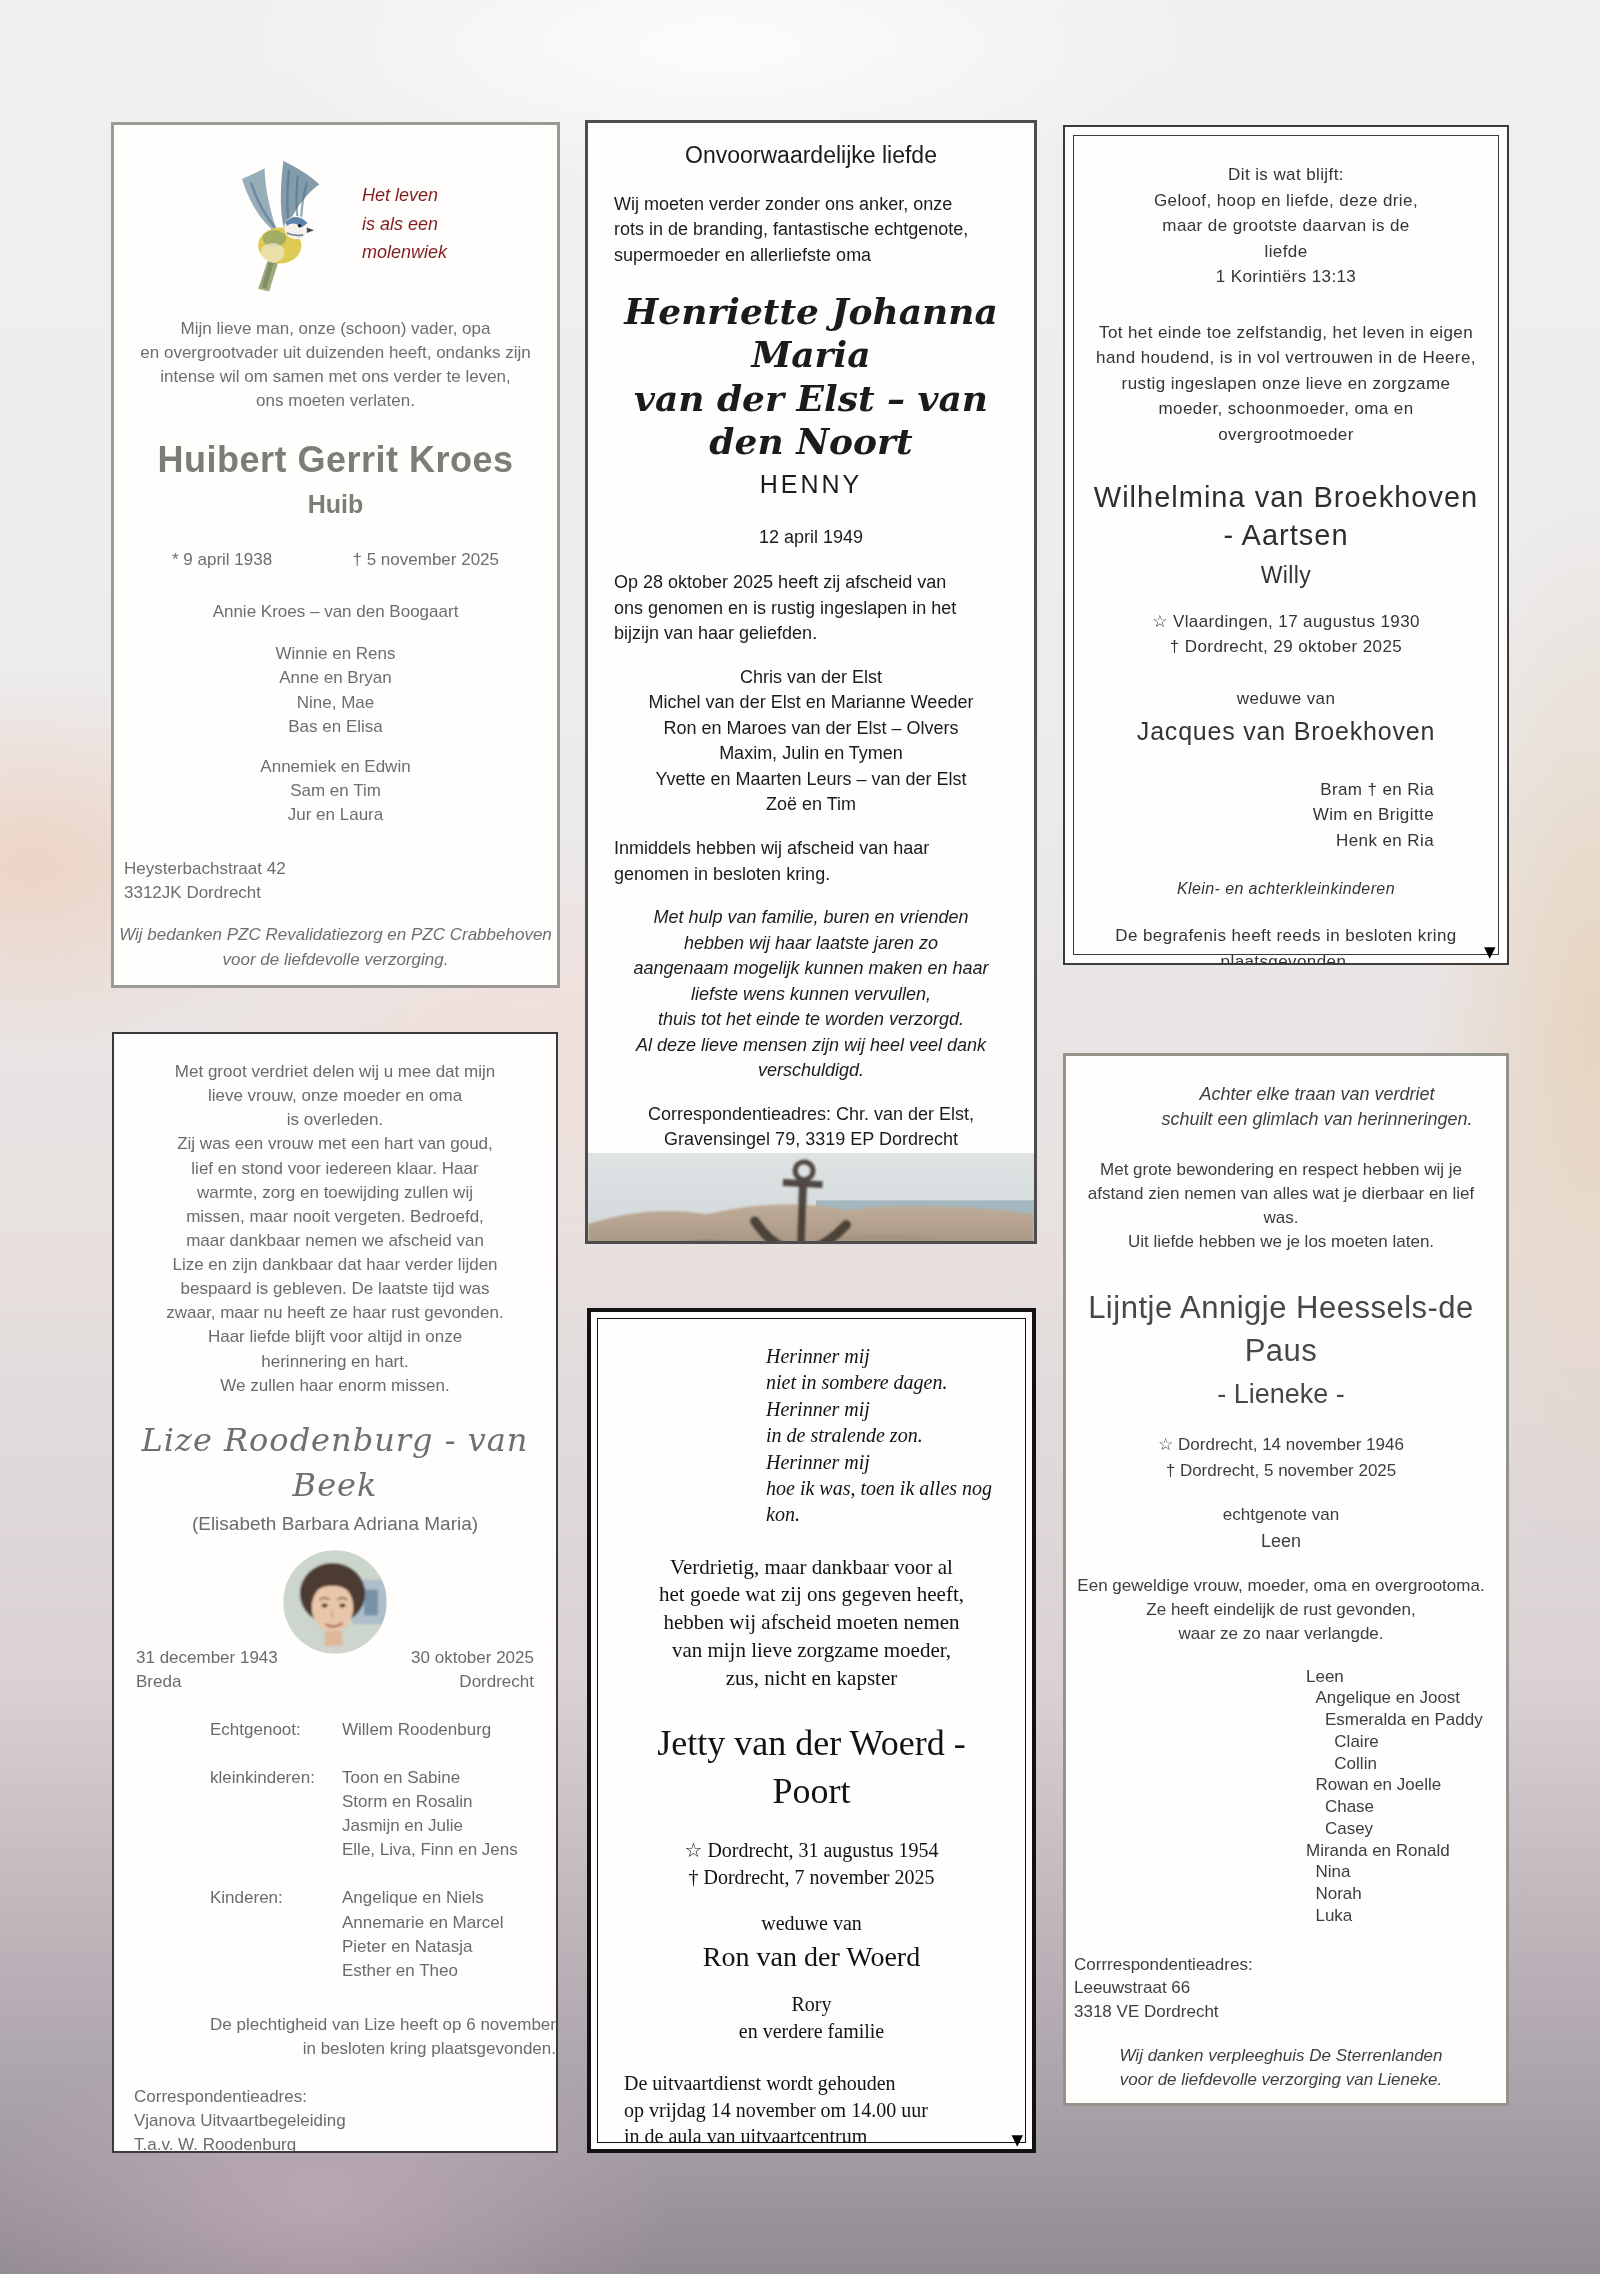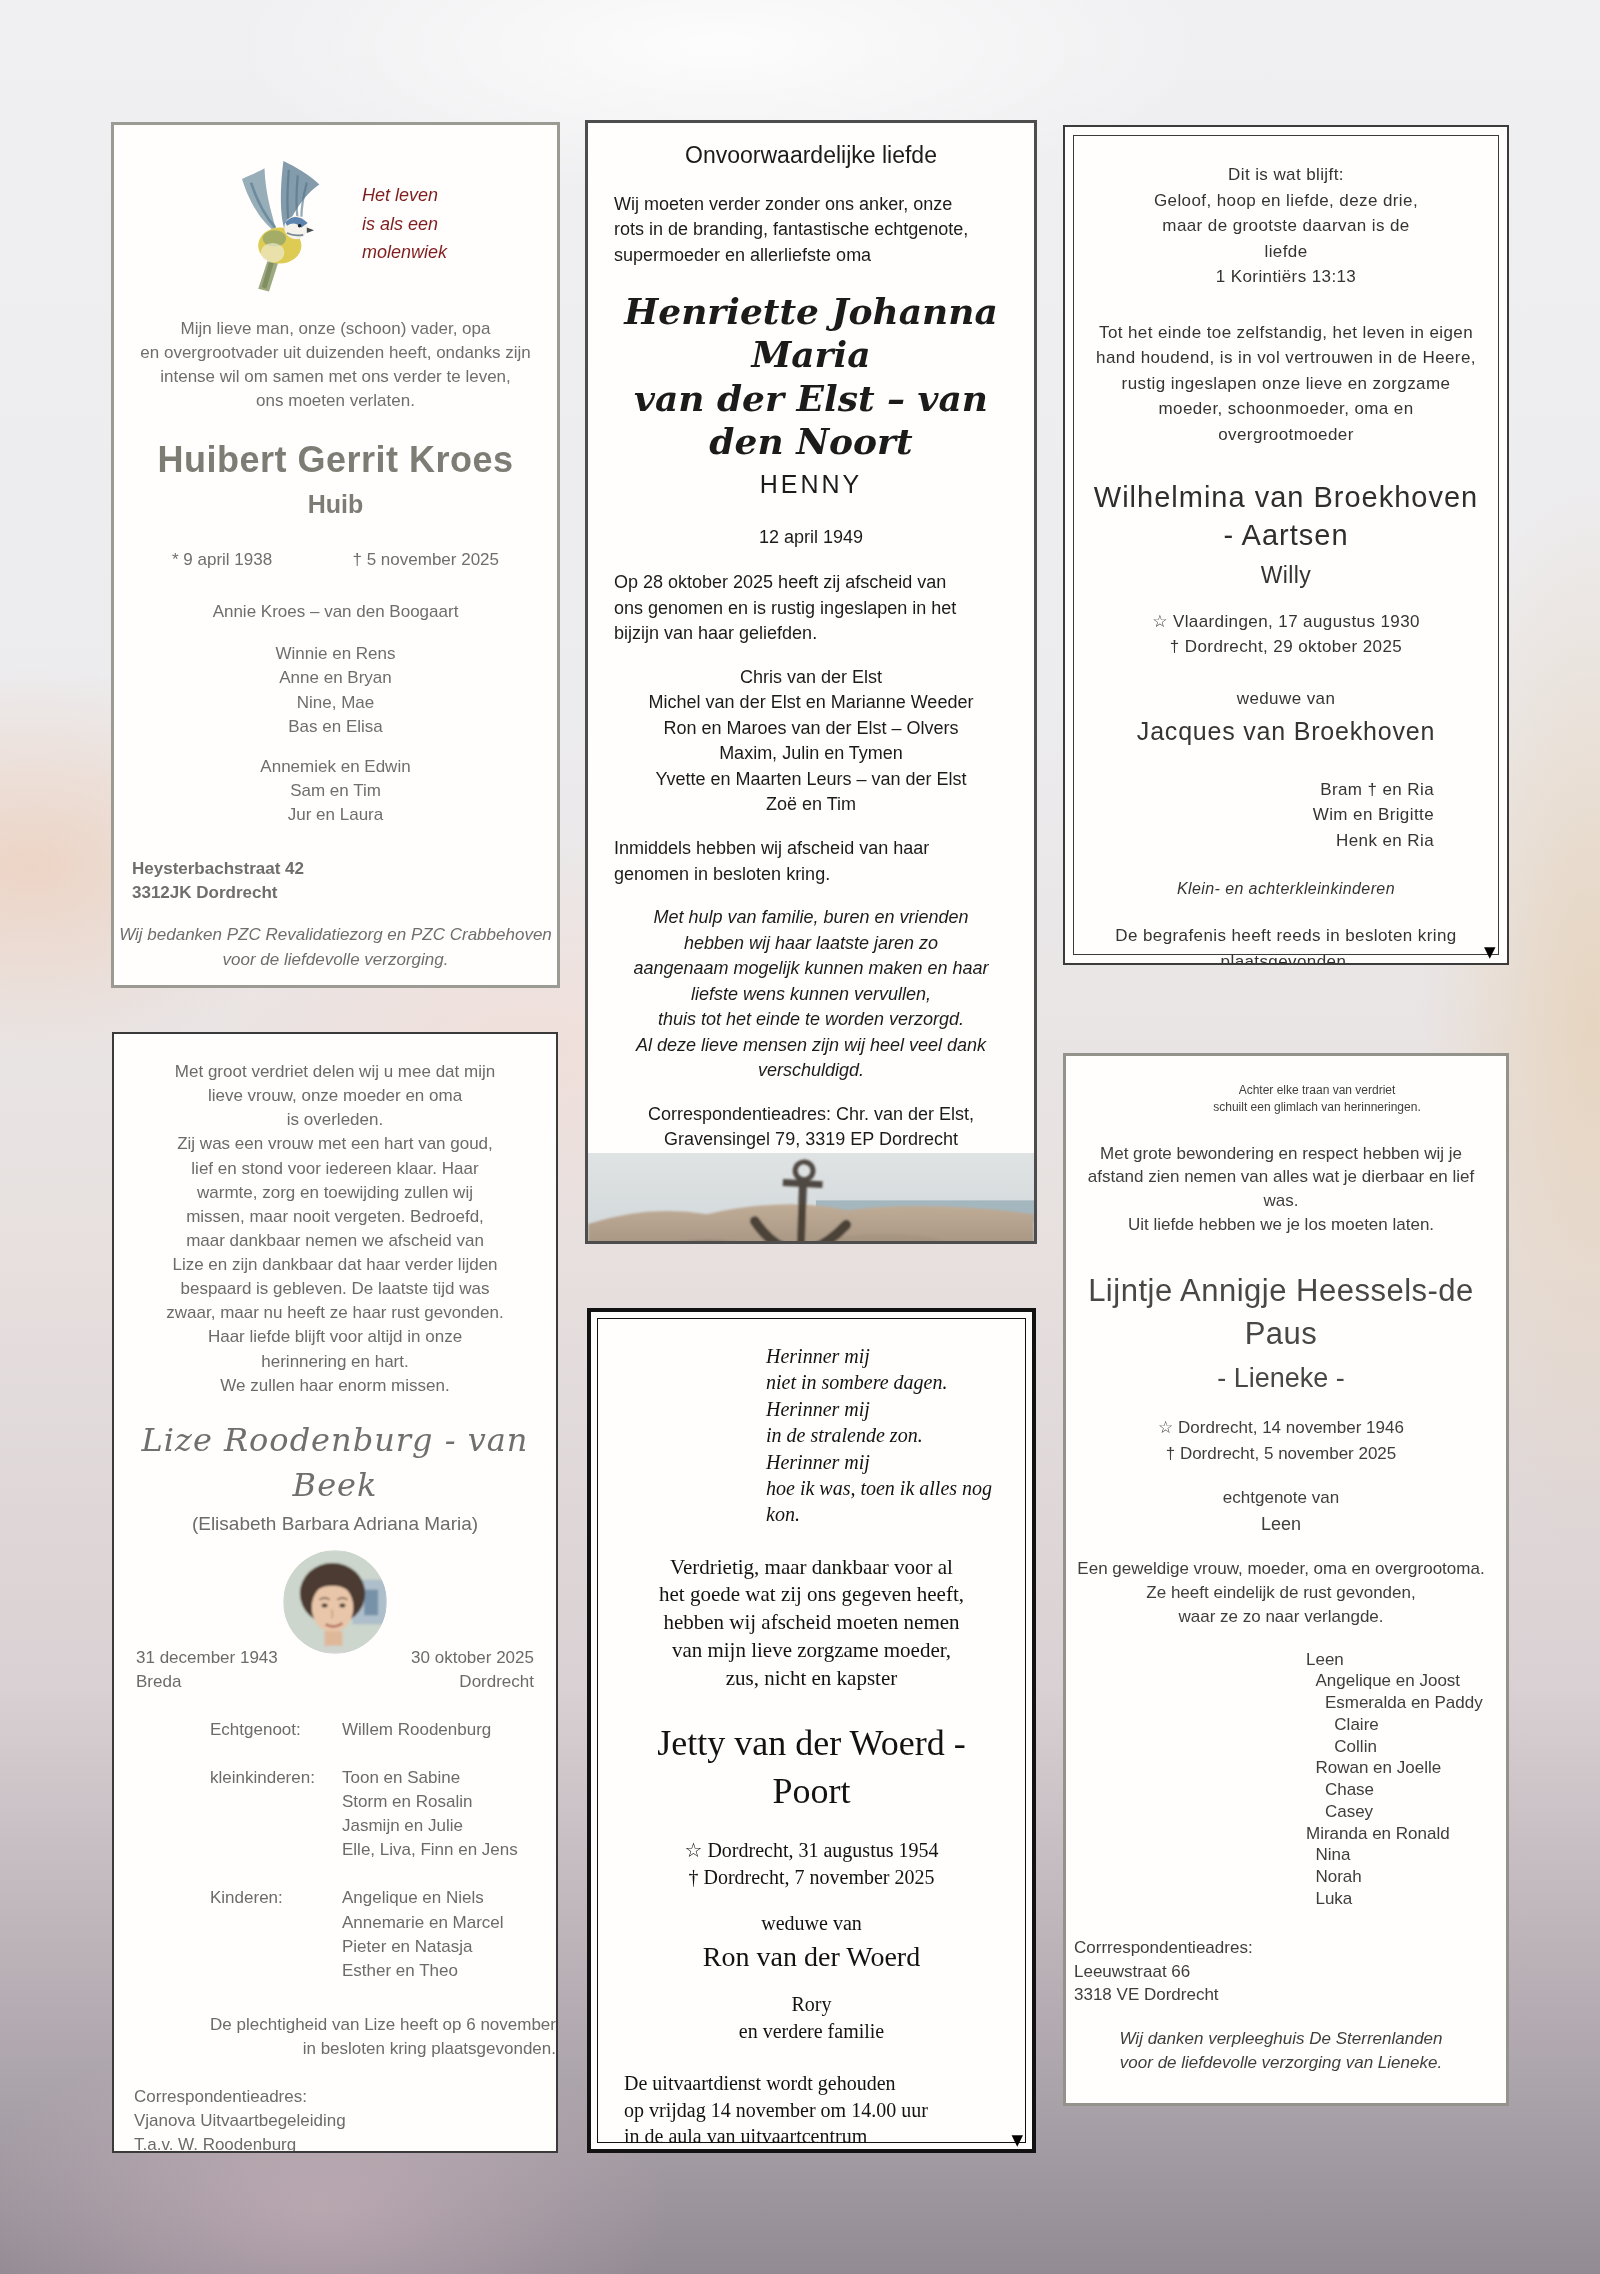--- a/index.html
+++ b/index.html
@@ -24,21 +24,21 @@
                 color:#6e6e6e; font-size:17px; line-height:1.42; text-align:center; }
   .k-head { display:flex; align-items:center; justify-content:center; gap:30px; padding-top:26px; }
   .k-quote { font-style:italic; font-size:18px; color:#7f1d1d; line-height:1.6; text-align:left; }
   .k-intro { margin-top:20px; }
   .k-name { margin:20px 0 0; font-size:36px; font-weight:600; color:#7d7d75; letter-spacing:0.5px; }
   .k-nick { font-size:25px; font-weight:600; color:#7d7d75; margin-top:2px; }
   .k-dates { display:flex; justify-content:space-between; padding:0 58px; margin-top:26px; }
   .k-spouse { margin-top:28px; }
   .k-group1 { margin-top:18px; }
   .k-group2 { margin-top:16px; }
-  .k-address { margin-top:30px; text-align:left; padding-left:18px;font-weight:bold; }
+  .k-address { margin-top:30px; text-align:left; padding-left:10px; }
   .k-thanks { margin-top:18px; font-style:italic; }
 
   
   .card-roodenburg { left:112px; top:1032px; width:446px; height:1121px; border:2px solid #3a3a3a;
                      color:#6b6b6b; font-size:17px; line-height:1.42; text-align:center; }
   .r-intro { padding-top:26px; }
   .r-name { margin-top:20px; font-family:"DejaVu Serif", serif; font-style:italic; font-size:32px;
             color:#6f6f6f; letter-spacing:1px; }
   .r-full { font-size:19px; margin-top:2px; }
   .r-photo { width:104px; height:104px; border-radius:50%; overflow:hidden; margin:12px auto 0; }
@@ -98,22 +98,22 @@
   .b-widow { margin-top:26px; }
   .b-jacques { font-size:25px; letter-spacing:0.8px; margin-top:2px; }
   .b-children { text-align:right; padding-right:48px; margin-top:26px; }
   .b-grand { font-style:italic; margin-top:24px; font-size:16px; }
   .b-funeral { margin-top:22px; }
 
   
   .card-heessels { left:1063px; top:1053px; width:446px; height:1053px; border:3px solid #93938b;
                    color:#3e3e3e; font-size:17px; line-height:1.4; display:flex; flex-direction:column; }
   .card-heessels > div { padding-left:8px; padding-right:18px; }
-  .h-quote { text-align:center; padding-left:80px !important; margin-top:26px;
-             font-size:12px; }
+  .h-quote { font-style:italic; text-align:center; padding-left:80px !important; margin-top:26px;
+             font-size:18px; }
   .h-intro { text-align:center; margin-top:26px; }
   .h-name { text-align:center; font-size:31px; color:#474747; margin-top:32px; letter-spacing:0.5px; }
   .h-nick { text-align:center; font-size:27px; color:#474747; margin-top:4px; }
   .h-dates { text-align:center; margin-top:18px; line-height:1.5; }
   .h-sp-label { text-align:center; margin-top:20px; }
   .h-spouse { text-align:center; font-size:18px; margin-top:2px; }
   .h-tribute { text-align:center; margin-top:20px; }
   .h-tree { text-align:left; padding-left:240px !important; margin-top:20px; line-height:1.28; }
   .h-corr { text-align:left; margin-top:26px; }
   .h-thanks { font-style:italic; text-align:center; margin-top:20px; }

